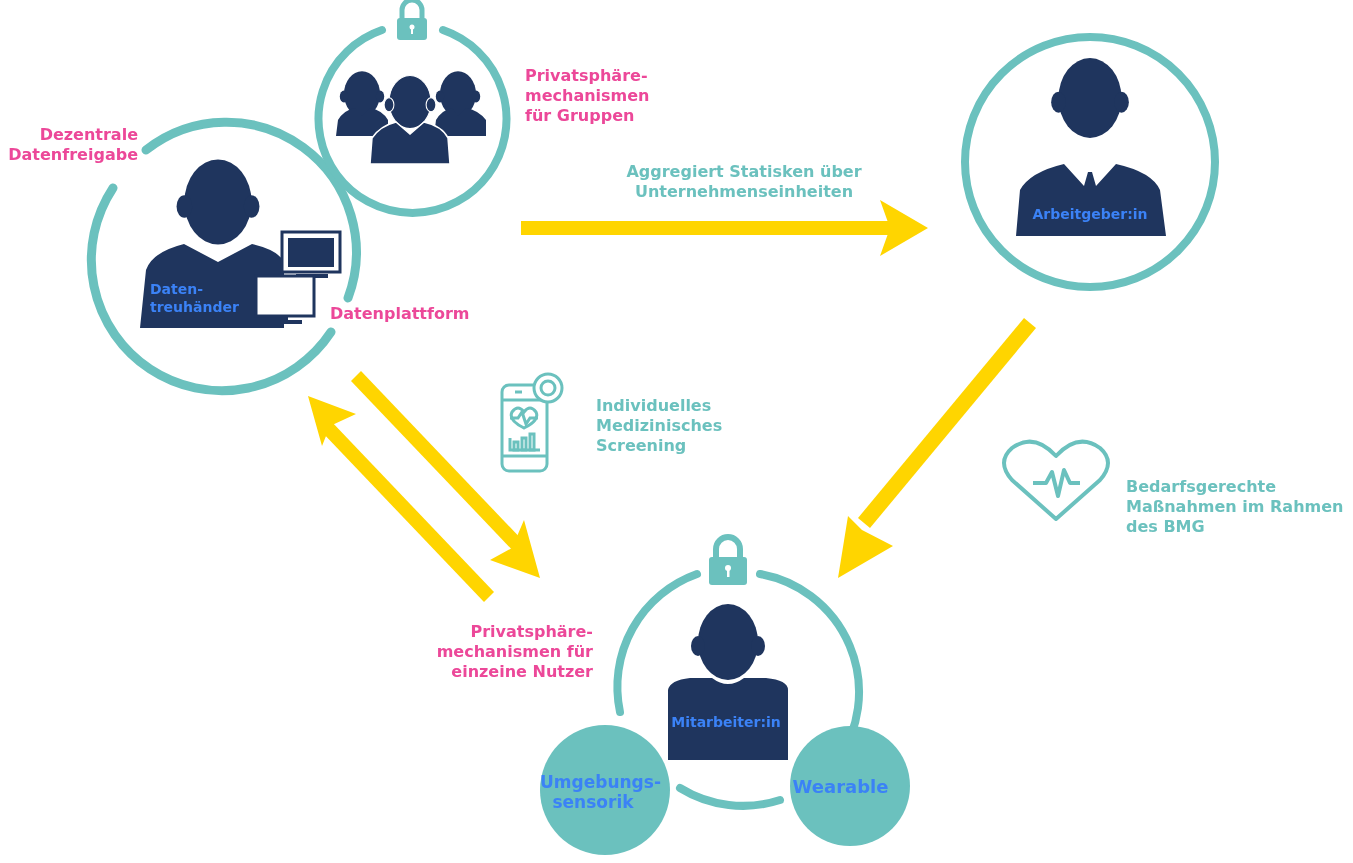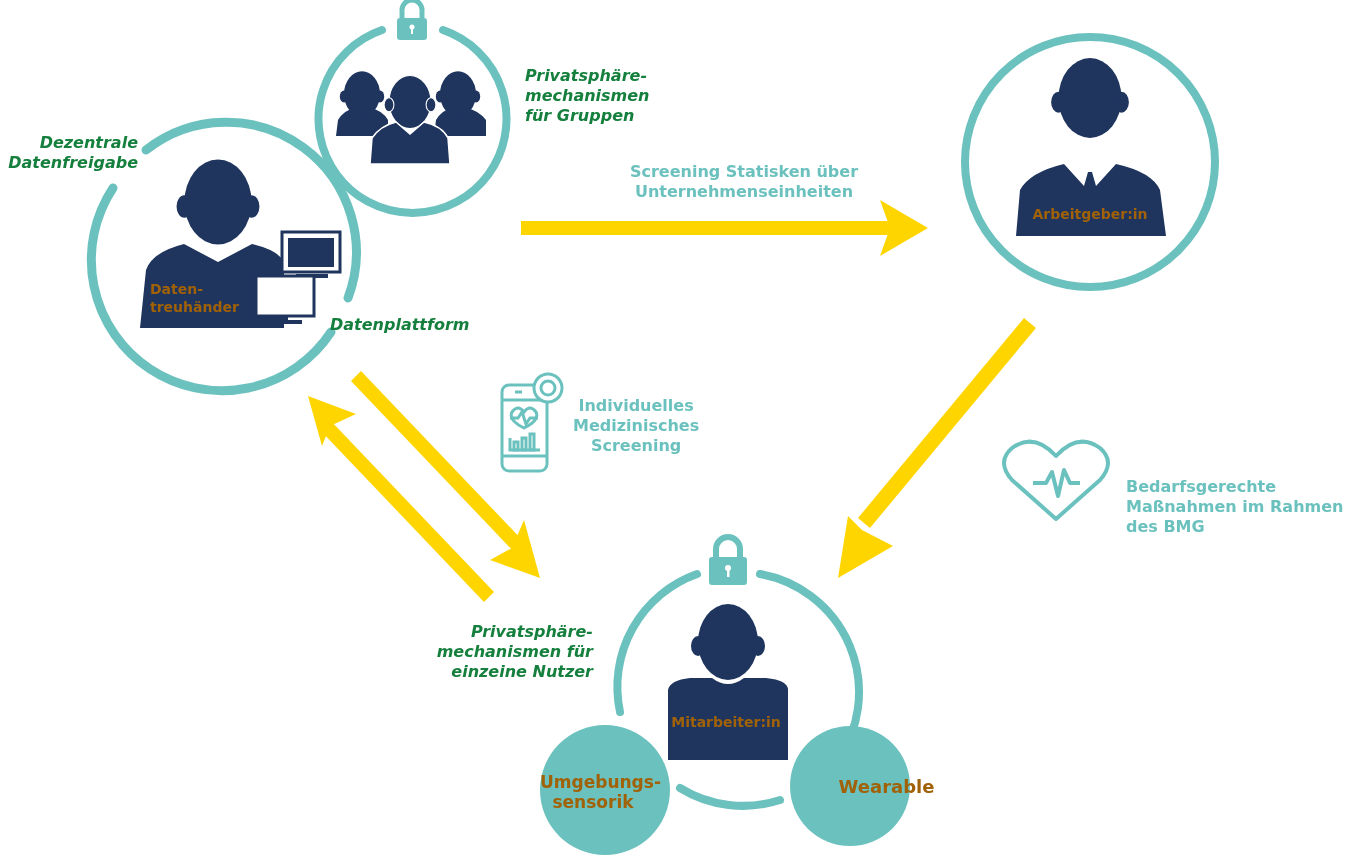--- a/index.html
+++ b/index.html
@@ -1,23 +1,23 @@
 <!DOCTYPE html>
 <html><head>
 <meta charset="utf-8">
 <style>
   html, body { margin: 0; padding: 0; background: #ffffff; }
   body { width: 1353px; height: 863px; position: relative; overflow: hidden;
          font-family: "DejaVu Sans", sans-serif; }
   #stage { position: absolute; left: 0; top: 0; }
   .lbl { position: absolute; font-weight: bold; font-size: 16px; line-height: 20px;
          font-family: "DejaVu Sans", sans-serif; white-space: pre; }
-  .navy { color: #15803d; font-style: italic; }
+  .navy { color: #ec4899; }
   .teal { color: #6bc1be; }
-  .white { color: #a16207; }
+  .white { color: #3b82f6; }
   .right { text-align: right; }
   .center { text-align: center; }
 </style>
 </head>
 <body>
 
 <svg id="stage" width="1353" height="863" viewBox="0 0 1353 863" xmlns="http://www.w3.org/2000/svg">
   <defs>
 
     <g id="head">
@@ -122,36 +122,36 @@
     <rect x="522" y="438" width="4" height="12"></rect>
     <rect x="530" y="434" width="4" height="16"></rect>
   </g>
 
   <g fill="none" stroke="#6bc1be" stroke-width="4" stroke-linejoin="round">
     <path d="M 1056 519 L 1012 480 Q 996 462 1012 448 Q 1034 432 1056 456 Q 1078 432 1100 448 Q 1116 462 1100 480 Z"></path>
     <polyline points="1033,483 1046,483 1052,472 1058,496 1064,470 1070,483 1080,483"></polyline>
   </g>
 </svg>
 
-<div class="lbl navy" style="left:2px; top:133px; text-align:right; width:136px;">Dezentrale
+<div class="lbl navy" style="left:2px; top:125px; text-align:right; width:136px;">Dezentrale
 Datenfreigabe</div>
 <div class="lbl white" style="left:150px; top:280px; font-size:14px; line-height:18px;">Daten-
 treuhänder</div>
-<div class="lbl navy" style="left:330px; top:315px;">Datenplattform</div>
+<div class="lbl navy" style="left:330px; top:304px;">Datenplattform</div>
 <div class="lbl navy" style="left:525px; top:66px;">Privatsphäre-
 mechanismen
 für Gruppen</div>
-<div class="lbl teal center" style="left:612px; top:162px; width:264px;">Screening Statisken über
+<div class="lbl teal center" style="left:612px; top:162px; width:264px;">Aggregiert Statisken über
 Unternehmenseinheiten</div>
 <div class="lbl white center" style="left:1020px; top:204px; width:140px; font-size:14px;">Arbeitgeber:in</div>
-<div class="lbl teal" style="left:573px; top:396px;text-align:center;">Individuelles
+<div class="lbl teal" style="left:596px; top:396px;">Individuelles
 Medizinisches
 Screening</div>
 <div class="lbl teal" style="left:1126px; top:451px;margin-top:26px;">Bedarfsgerechte
 Maßnahmen im Rahmen
 des BMG</div>
 <div class="lbl navy right" style="left:400px; top:622px; width:193px;">Privatsphäre-
 mechanismen für
 einzeine Nutzer</div>
 <div class="lbl white center" style="left:668px; top:712px; width:116px; font-size:14px;">Mitarbeiter:in</div>
 <div class="lbl white center" style="left:540px; top:772px; width:106px; font-size:17px;">Umgebungs-
 sensorik</div>
-<div class="lbl white center" style="left:836px; top:777px; width:101px; font-size:18px;">Wearable</div>
+<div class="lbl white center" style="left:790px; top:777px; width:101px; font-size:18px;">Wearable</div>
 
 </body></html>

